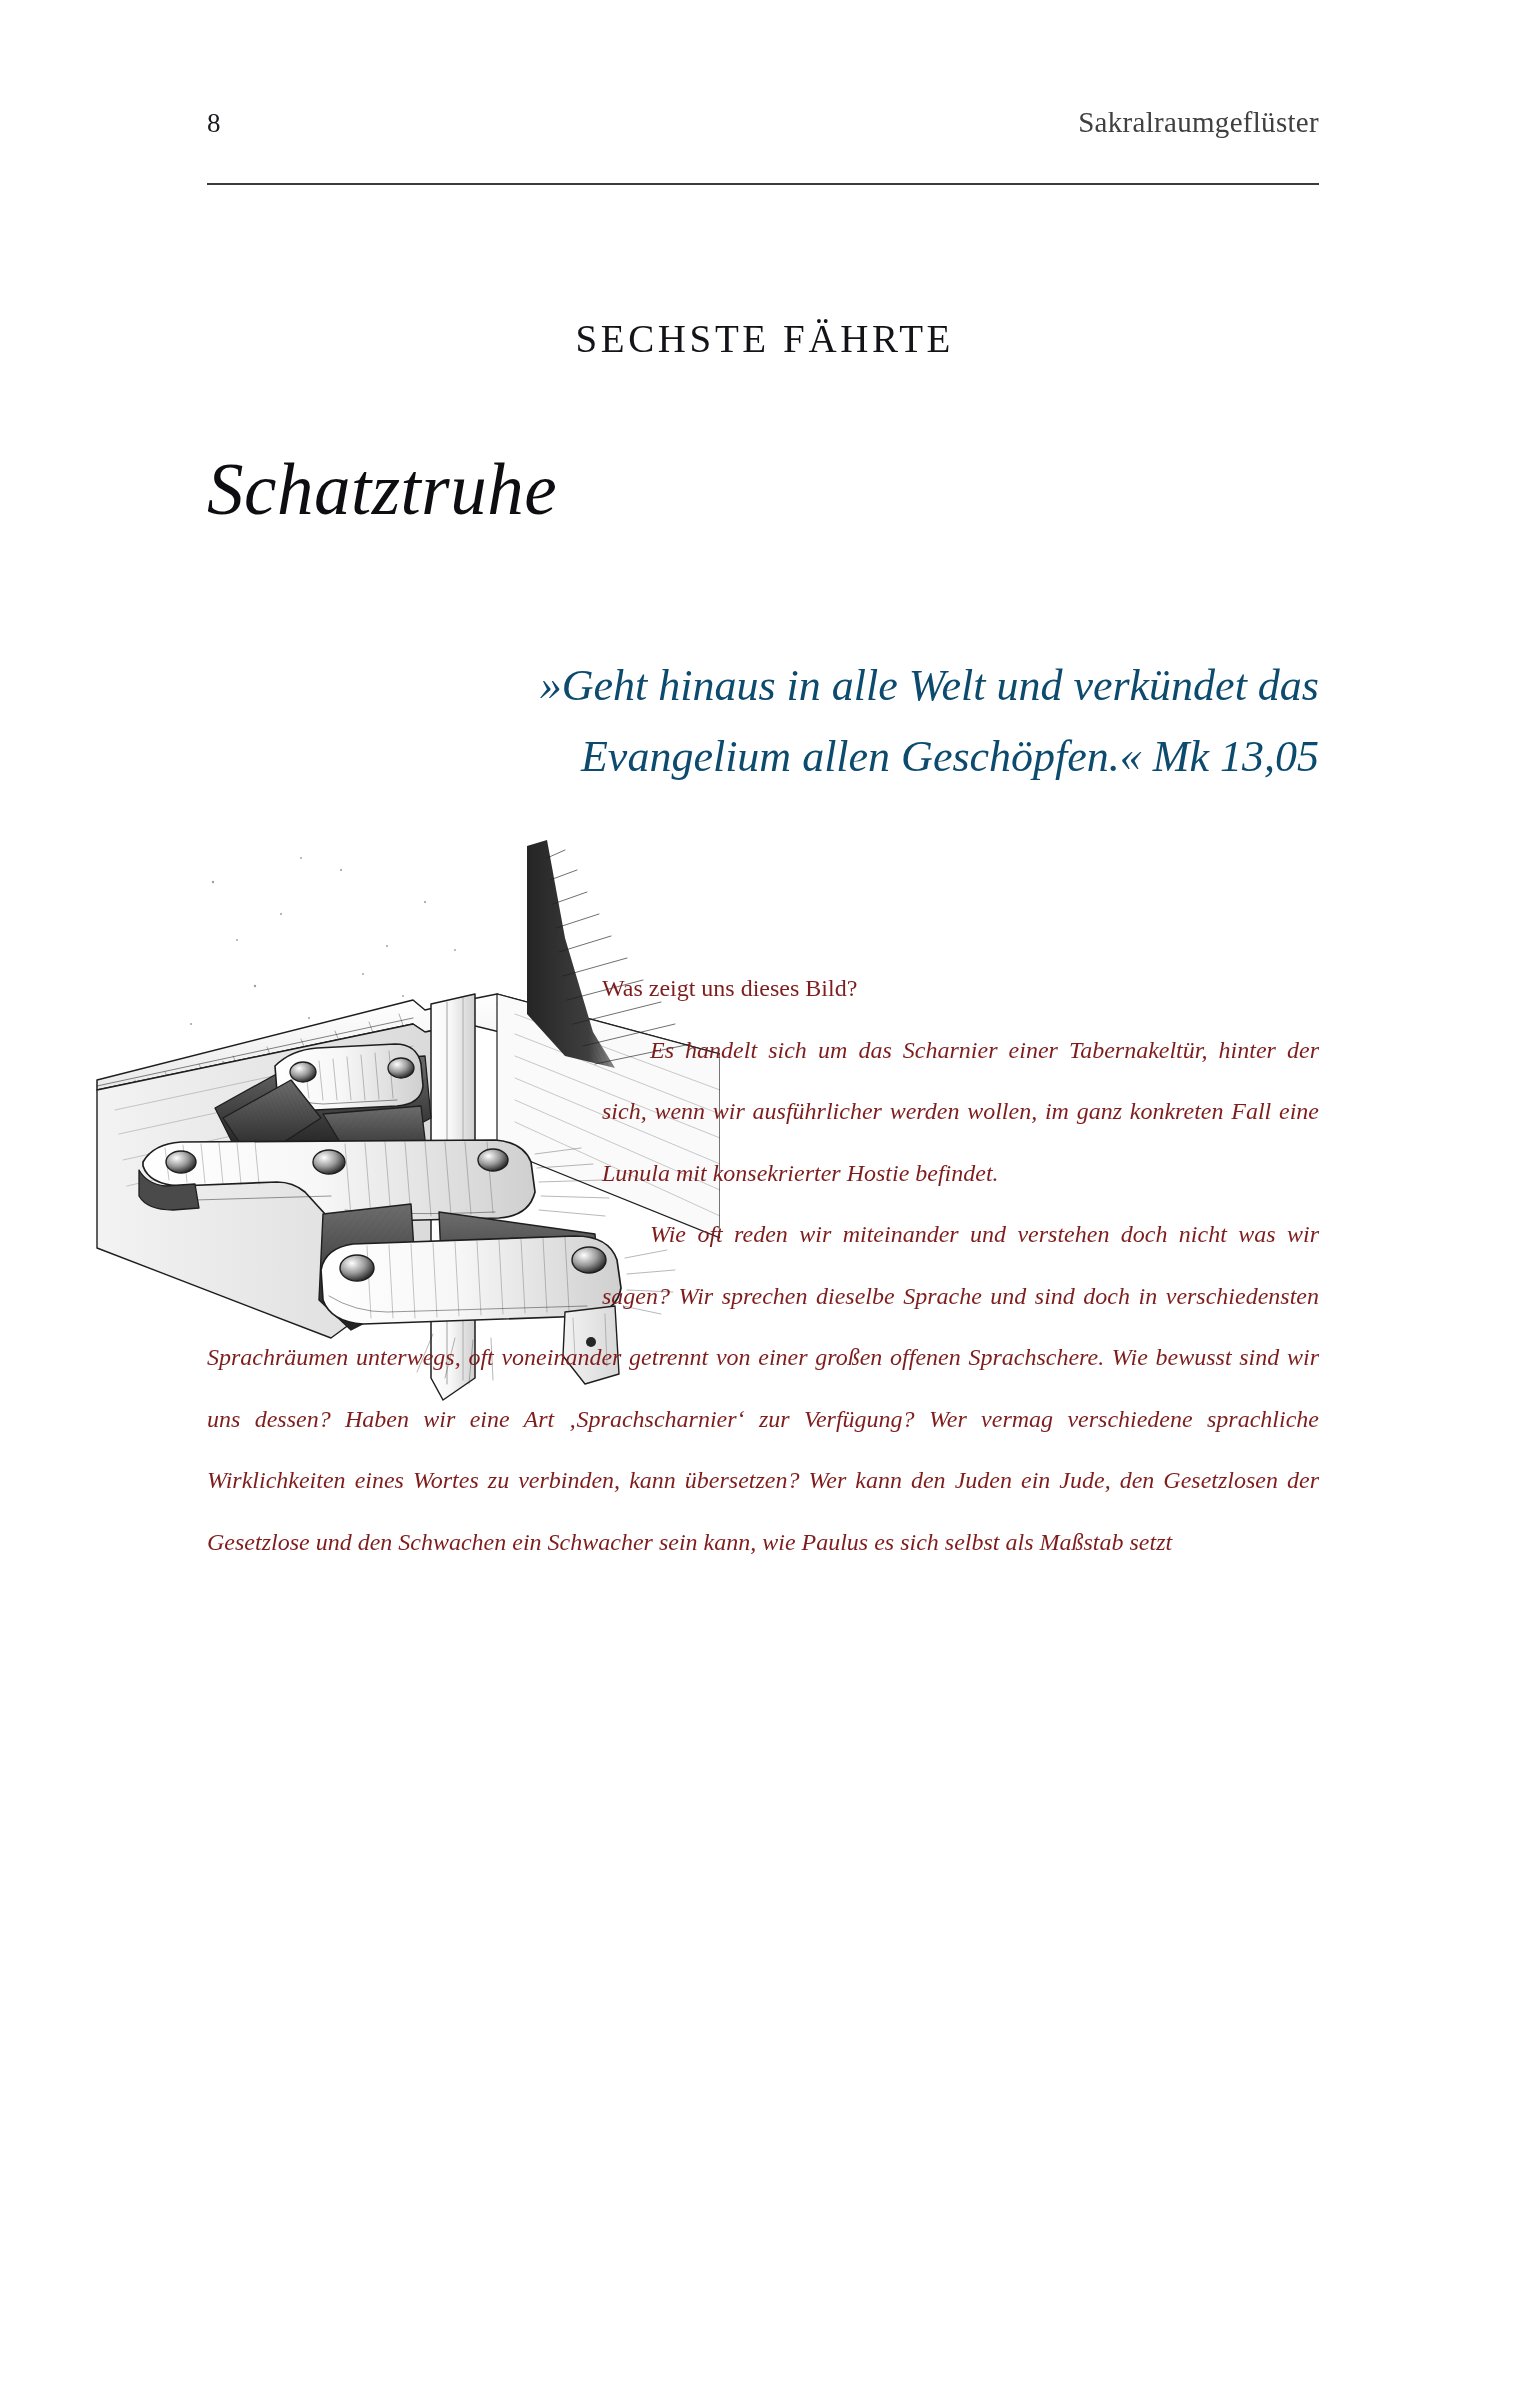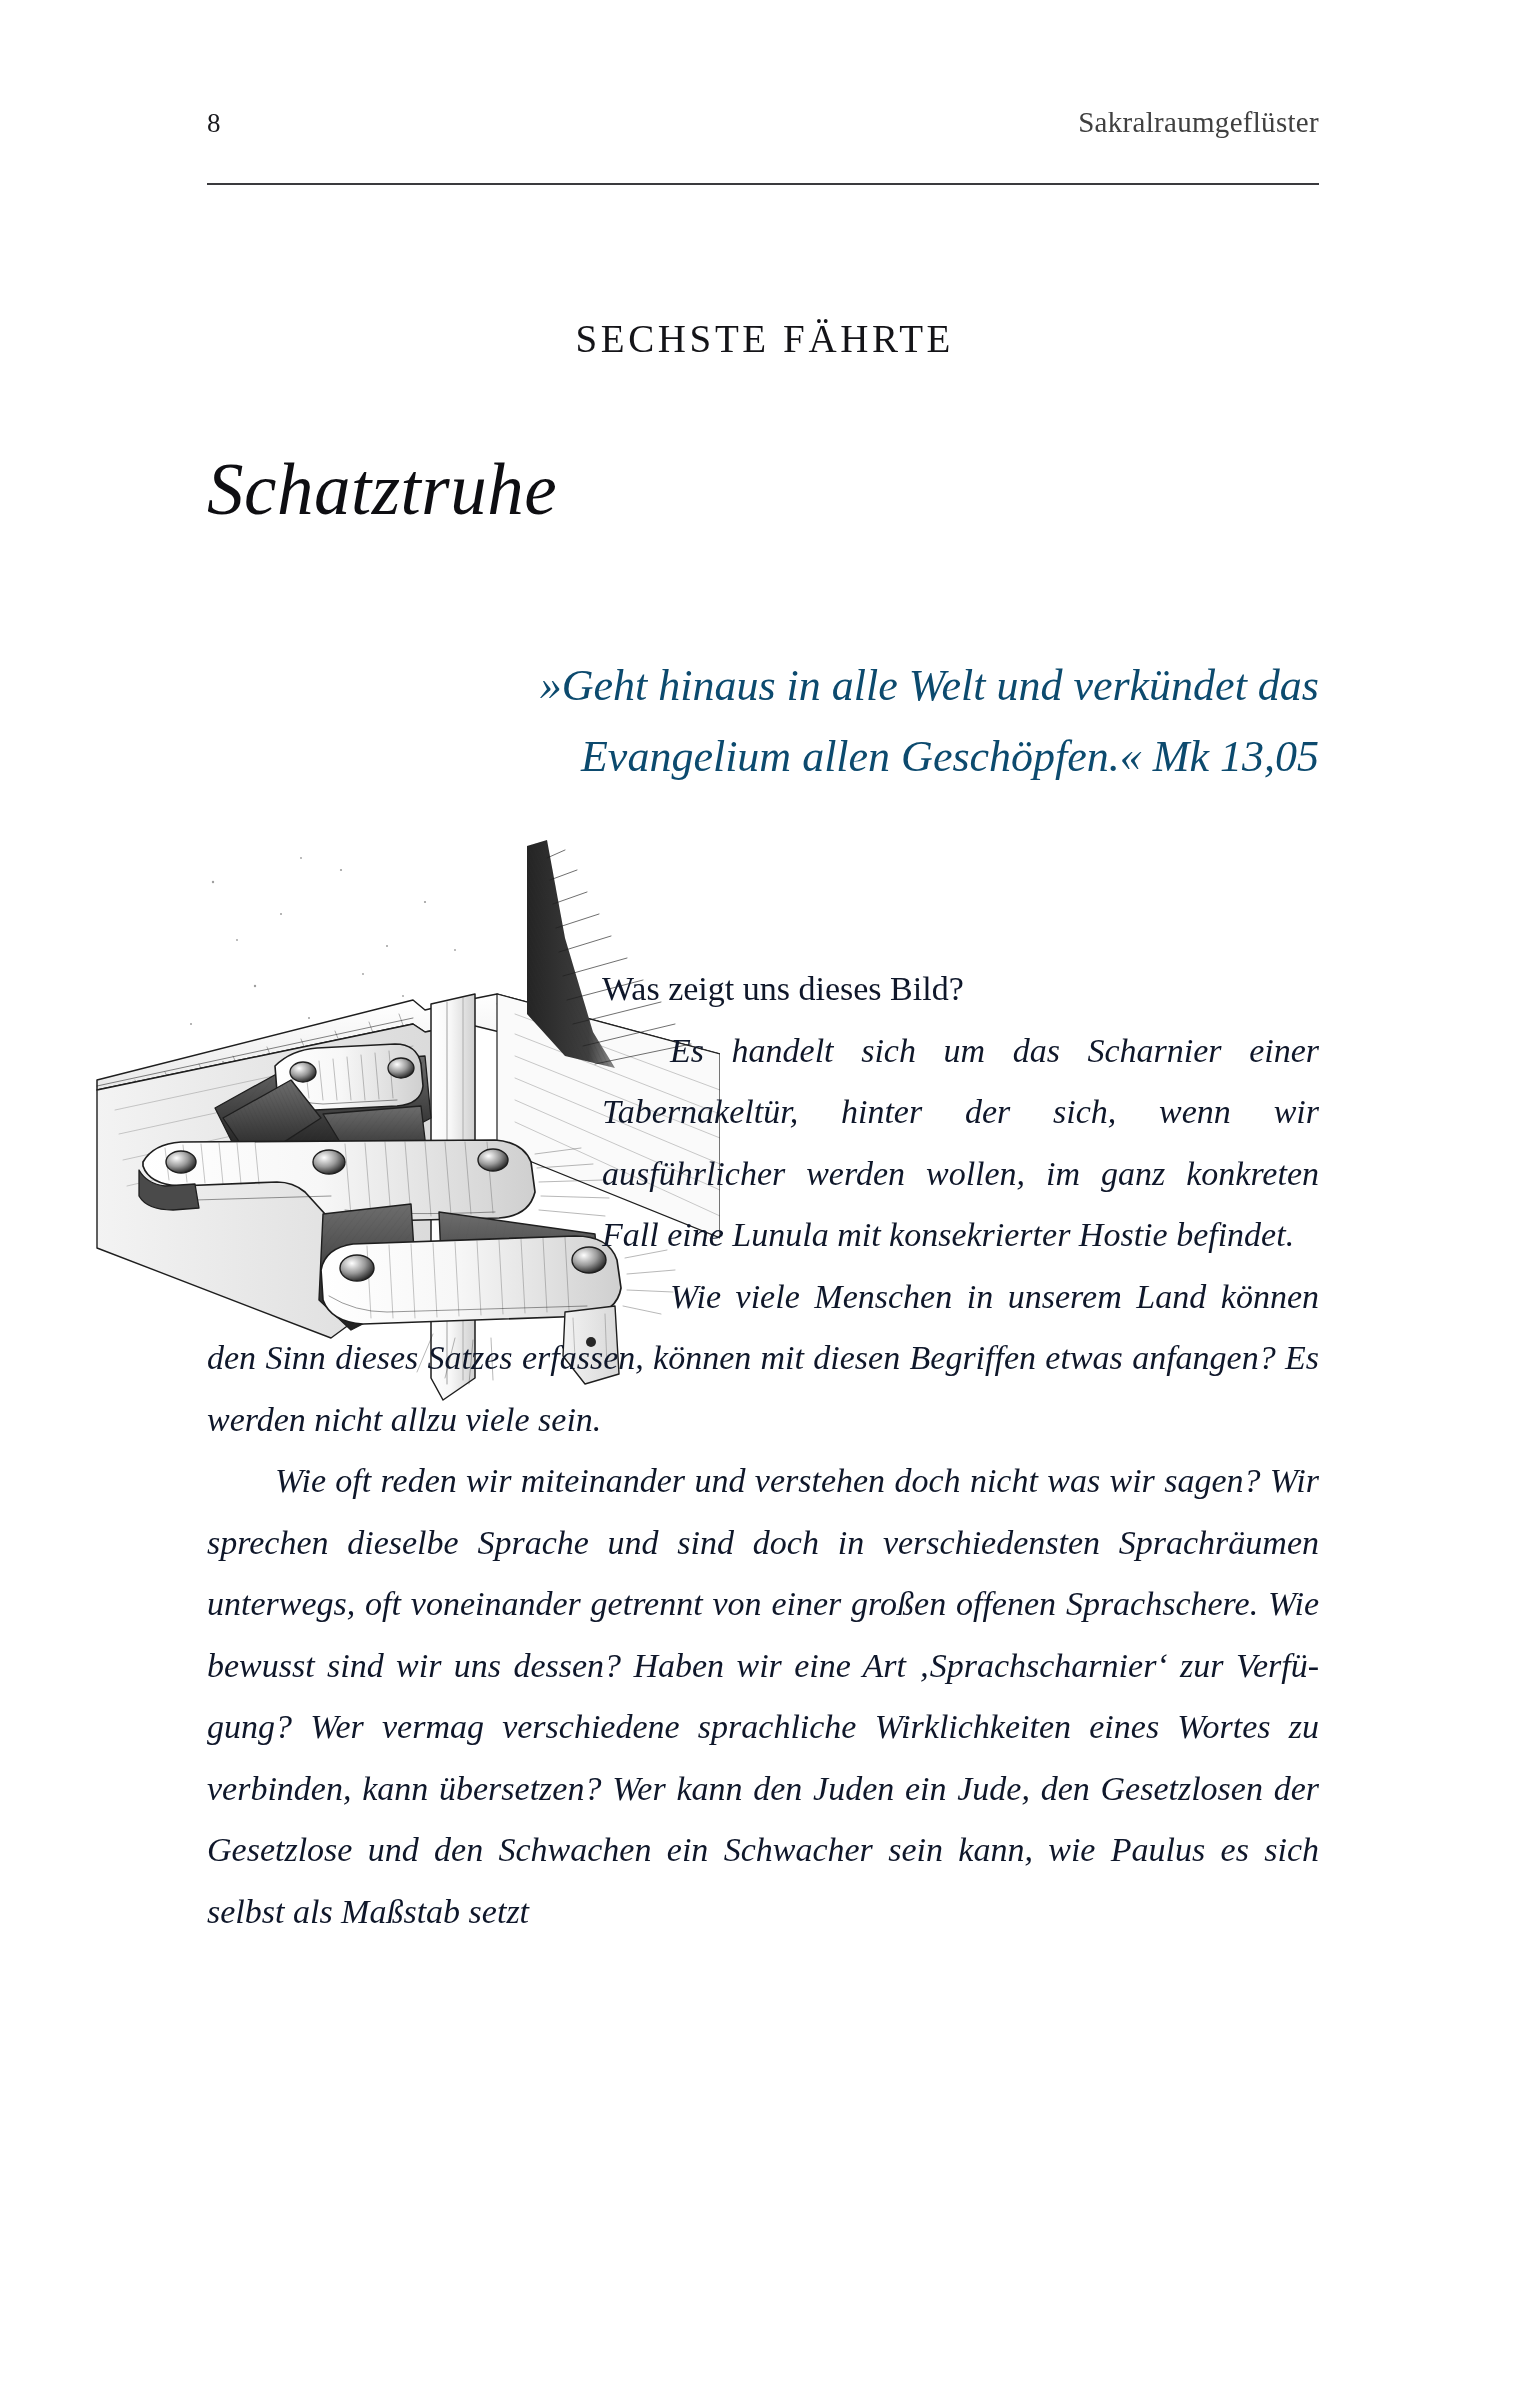--- a/index.html
+++ b/index.html
@@ -95,26 +95,26 @@
     color: #0c4a6e;
   }
   .epigraph .eline { display: block; white-space: nowrap; }
 
   
   .body-block {
     position: absolute;
     left: 207px;
     top: 958px;
     width: 1112px;
-    font-size: 34px;
+    font-size: 24px;
     line-height: 61.5px;
     text-align: justify;
     text-justify: inter-word;
     hyphens: manual;
-    color: #0f172a;
+    color: #7f1d1d;
   }
   .body-block p {
     margin: 0;
   }
   .body-block p + p { text-indent: 2.0em; font-style: italic; }
   .body-block p.first { text-indent: 0; }
 
   
   .illo-float {
     float: left;
@@ -365,17 +365,16 @@
             <circle cx="128" cy="244" r="0.9"></circle>
         </g>
       </g>
     </svg>
   </div>
 
   <div class="body-block">
     <div class="illo-float"></div>
     <p class="first">Was zeigt uns dieses Bild?</p>
     <p>Es handelt sich um das Schar­nier einer Tabernakeltür, hinter der sich, wenn wir ausführlicher werden wollen, im ganz konkre­ten Fall eine Lunula mit konse­krierter Hostie befindet.</p>
-    <p>Wie viele Menschen in unserem Land können den Sinn die­ses Satzes erfassen, können mit diesen Begriffen etwas anfangen? Es werden nicht allzu viele sein.</p>
     <p>Wie oft reden wir miteinander und verstehen doch nicht was wir sagen? Wir sprechen dieselbe Sprache und sind doch in verschiedensten Sprachräumen unterwegs, oft voneinander ge­trennt von einer großen offenen Sprachschere. Wie bewusst sind wir uns dessen? Haben wir eine Art ‚Sprachscharnier‘ zur Verfü­gung? Wer vermag verschiedene sprachliche Wirklichkeiten eines Wortes zu verbinden, kann übersetzen? Wer kann den Juden ein Jude, den Gesetzlosen der Gesetzlose und den Schwachen ein Schwacher sein kann, wie Paulus es sich selbst als Maßstab setzt</p>
   </div>
 
 </div>
 
 </body></html>

